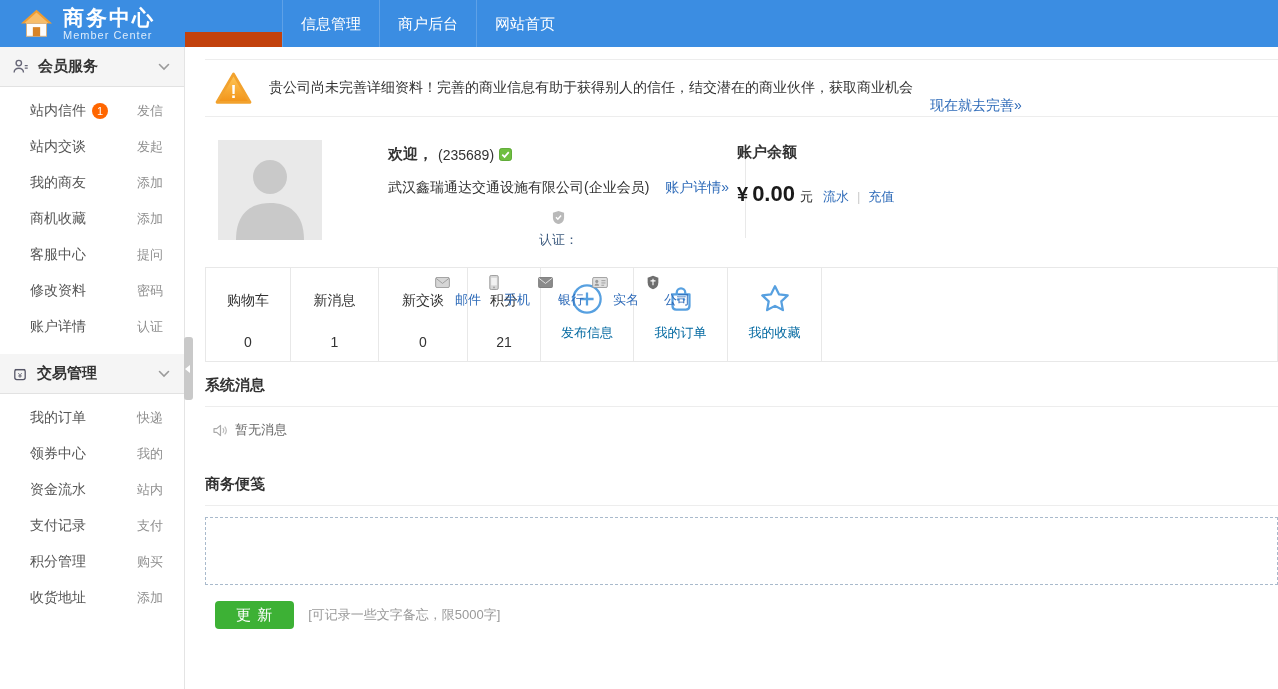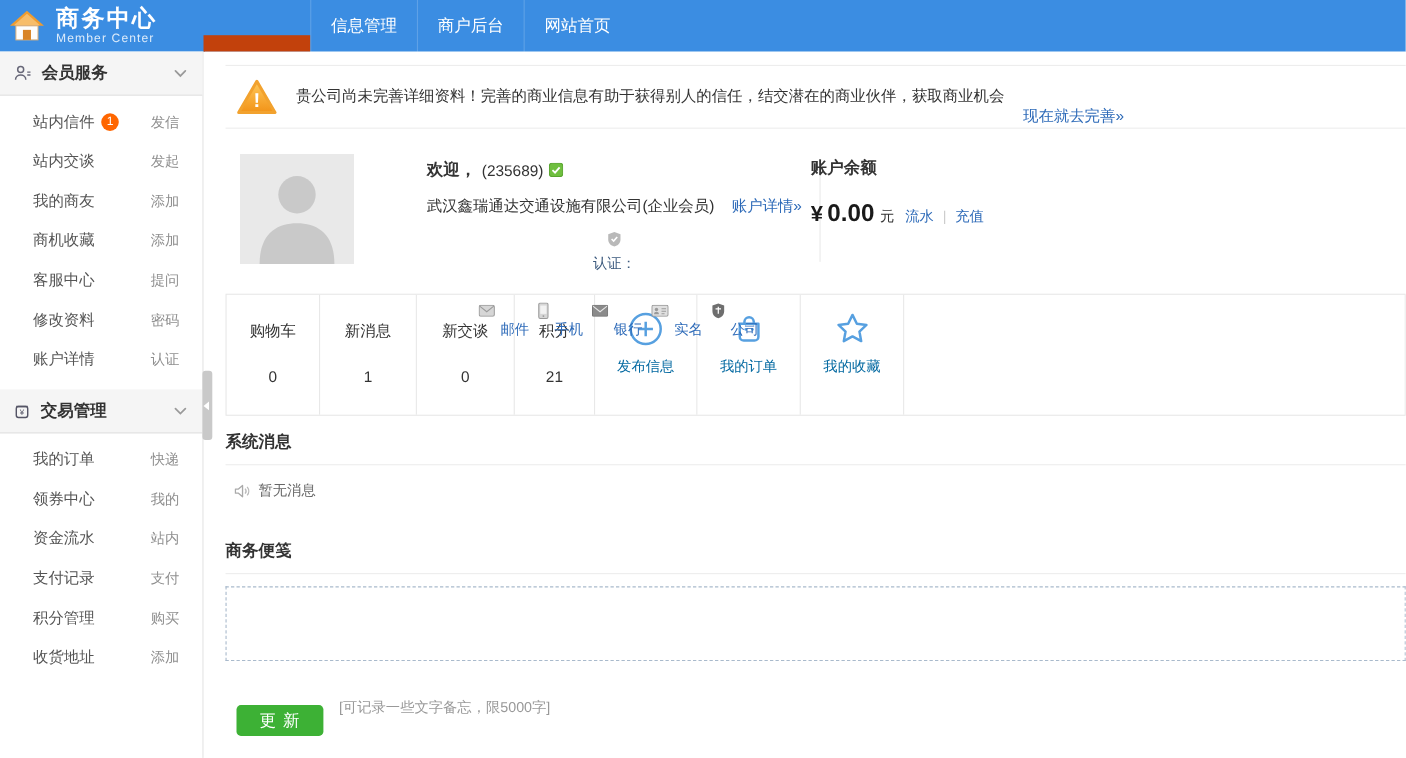--- a/index.html
+++ b/index.html
@@ -2,21 +2,21 @@
 <html><head>
 <meta charset="utf-8">
 <style>
   * { margin:0; padding:0; box-sizing:border-box; }
   html,body { width:1278px; height:689px; overflow:hidden; background:#fff;
     font-family:"Liberation Sans","DejaVu Sans",sans-serif; }
   body { position:relative; }
 
   
   .header { position:absolute; top:0; left:0; right:0; height:47px; background:#3b8de2; display:flex; }
-  .logo { width:185px; display:flex; align-items:center; padding-left:8px; gap:10px; flex-shrink:0; }
+  .logo { width:185px; display:flex; align-items:center; padding-left:20px; gap:10px; flex-shrink:0; }
   .logo-title { color:#fff; font-size:21px; font-weight:bold; letter-spacing:2px; line-height:23px; }
   .logo-sub { color:#dcebfa; font-size:11px; letter-spacing:1px; }
   .tabs { display:flex; }
   .tab { width:97px; text-align:center; line-height:47px; color:#fff; font-size:15px; cursor:pointer;
          border-left:1px solid rgba(255,255,255,0.18); }
   .tab.active { background:#c2410c; border-left-color:transparent;margin-top:32px; }
 
   
   .sidebar { position:absolute; top:47px; left:0; width:185px; bottom:0; background:#fff;
              border-right:1px solid #e4e4e4; }
@@ -62,21 +62,21 @@
   .p-divider { position:absolute; left:540px; top:33px; width:1px; height:88px; background:#e9e9e9; }
   .balance { position:absolute; left:532px; top:26px; }
   .balance-title { font-size:15px; font-weight:bold; color:#333; }
   .balance-row { margin-top:19px; display:flex; align-items:baseline; }
   .balance-cur { font-size:20px; font-weight:bold; color:#1a1a1a; }
   .balance-amt { font-size:22px; font-weight:bold; color:#1a1a1a; margin-left:4px; }
   .balance-unit { font-size:13px; color:#333; margin:0 10px 0 5px; }
   .balance-links { font-size:13px; }
   .balance-links .sep { color:#ccc; margin:0 8px; }
 
-  .stats-box { margin-top:2px; display:flex; border:1px solid #e8e8e8; height:111px; }
+  .stats-box { margin-top:2px; display:flex; border:1px solid #e8e8e8; height:95px; }
   .cell { border-right:1px solid #e8e8e8; display:flex; flex-direction:column; align-items:center; cursor:pointer; }
   .cell:nth-child(1){width:85px} .cell:nth-child(2){width:88px} .cell:nth-child(3){width:89px}
   .cell:nth-child(4){width:73px} .cell:nth-child(5){width:93px} .cell:nth-child(6){width:94px}
   .cell:nth-child(7){width:94px}
   .cell.stat { padding-top:24px; }
   .cell.stat .s-lbl { font-size:14px; color:#333; }
   .cell.stat .s-val { font-size:14px; color:#333; margin-top:24px; }
   .cell.action { padding-top:15px; }
   .cell.action .a-lbl { font-size:13px; color:#0369a1; margin-top:9px; }
 
@@ -84,21 +84,21 @@
               padding-bottom:11px; border-bottom:1px solid #ededed; }
   .msg-row { margin-top:14px; margin-left:8px; display:flex; align-items:center; gap:7px;
              font-size:13px; color:#666; }
   .notes-head { margin-top:36px; }
   .notes-area { display:block; margin-top:11px; width:100%; height:68px; border:1px dashed #a9bacc;
                 resize:none; outline:none; font-size:13px; color:#333; padding:6px 8px;
                 font-family:"Liberation Sans","DejaVu Sans",sans-serif; }
   .notes-foot { margin-top:16px; display:flex; align-items:center; margin-left:10px; }
   .update-btn { height:28px; padding:0 21px; background:#3db135; color:#fff; font-size:15px;
                 border:none; border-radius:4px; cursor:pointer; letter-spacing:1px;
-                font-family:"Liberation Sans","DejaVu Sans",sans-serif;margin-top:24px; }
+                font-family:"Liberation Sans","DejaVu Sans",sans-serif; }
   .notes-hint { margin-left:14px; font-size:13px; color:#999; }
 </style>
 </head>
 <body>
 
 <div class="header">
   <div class="logo">
     <span class="icn">
       <svg width="33" height="31" viewBox="0 0 36 34">
         <polygon points="18,2 35,17 1,17" fill="#ef9c30"></polygon>

